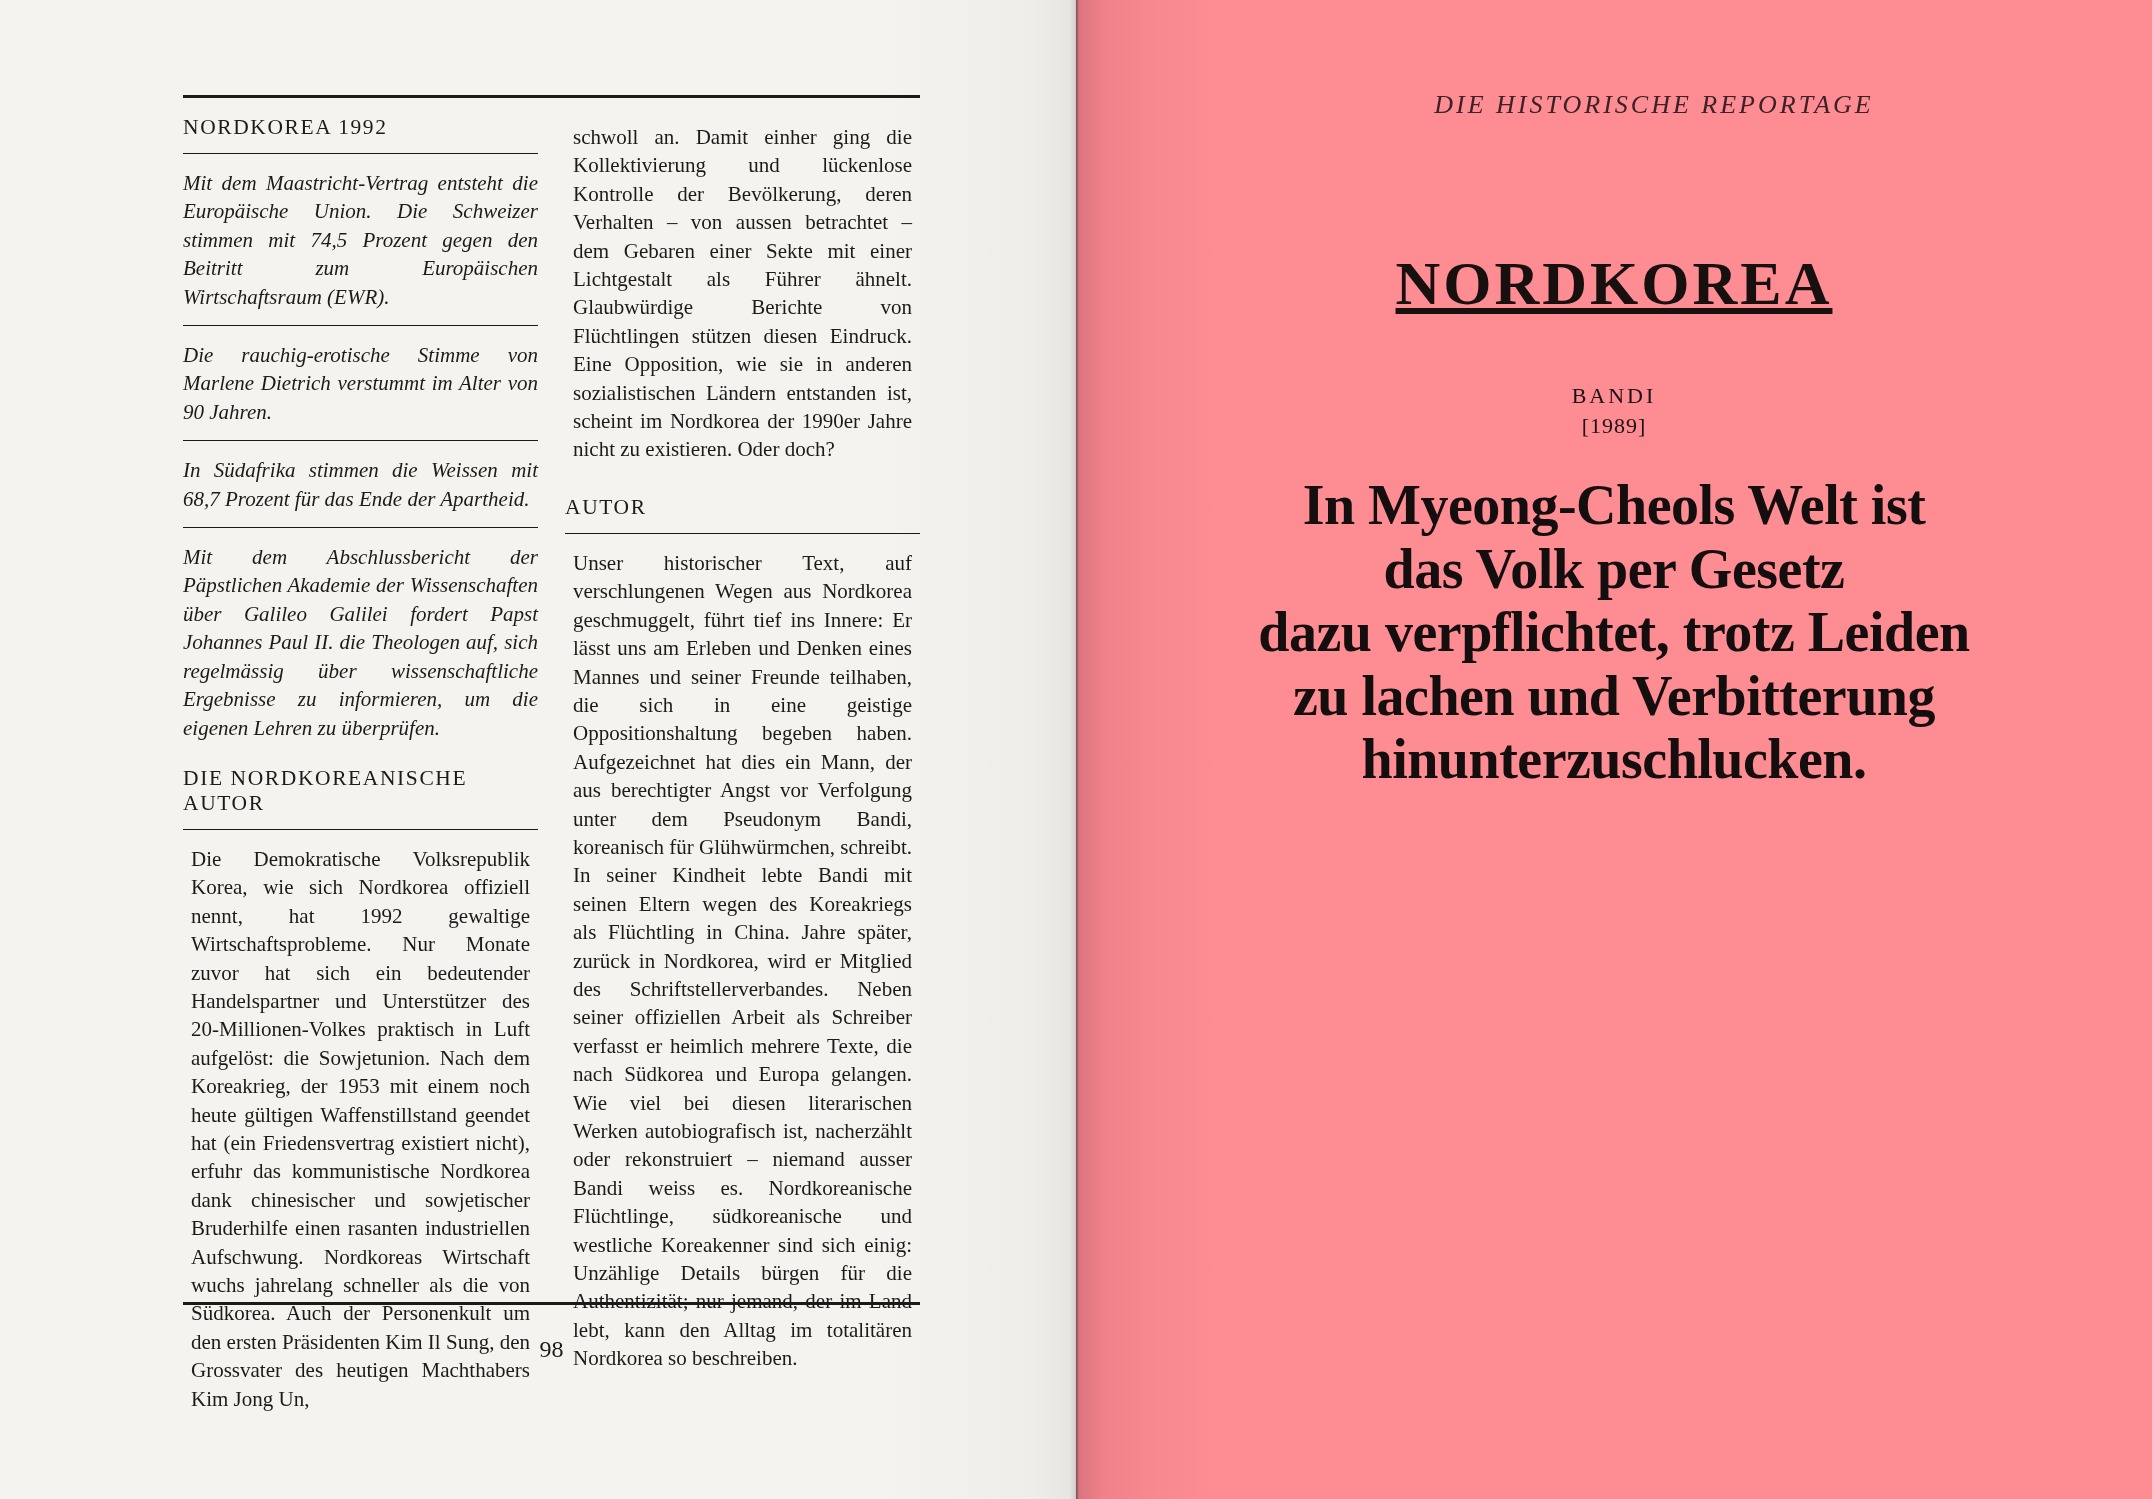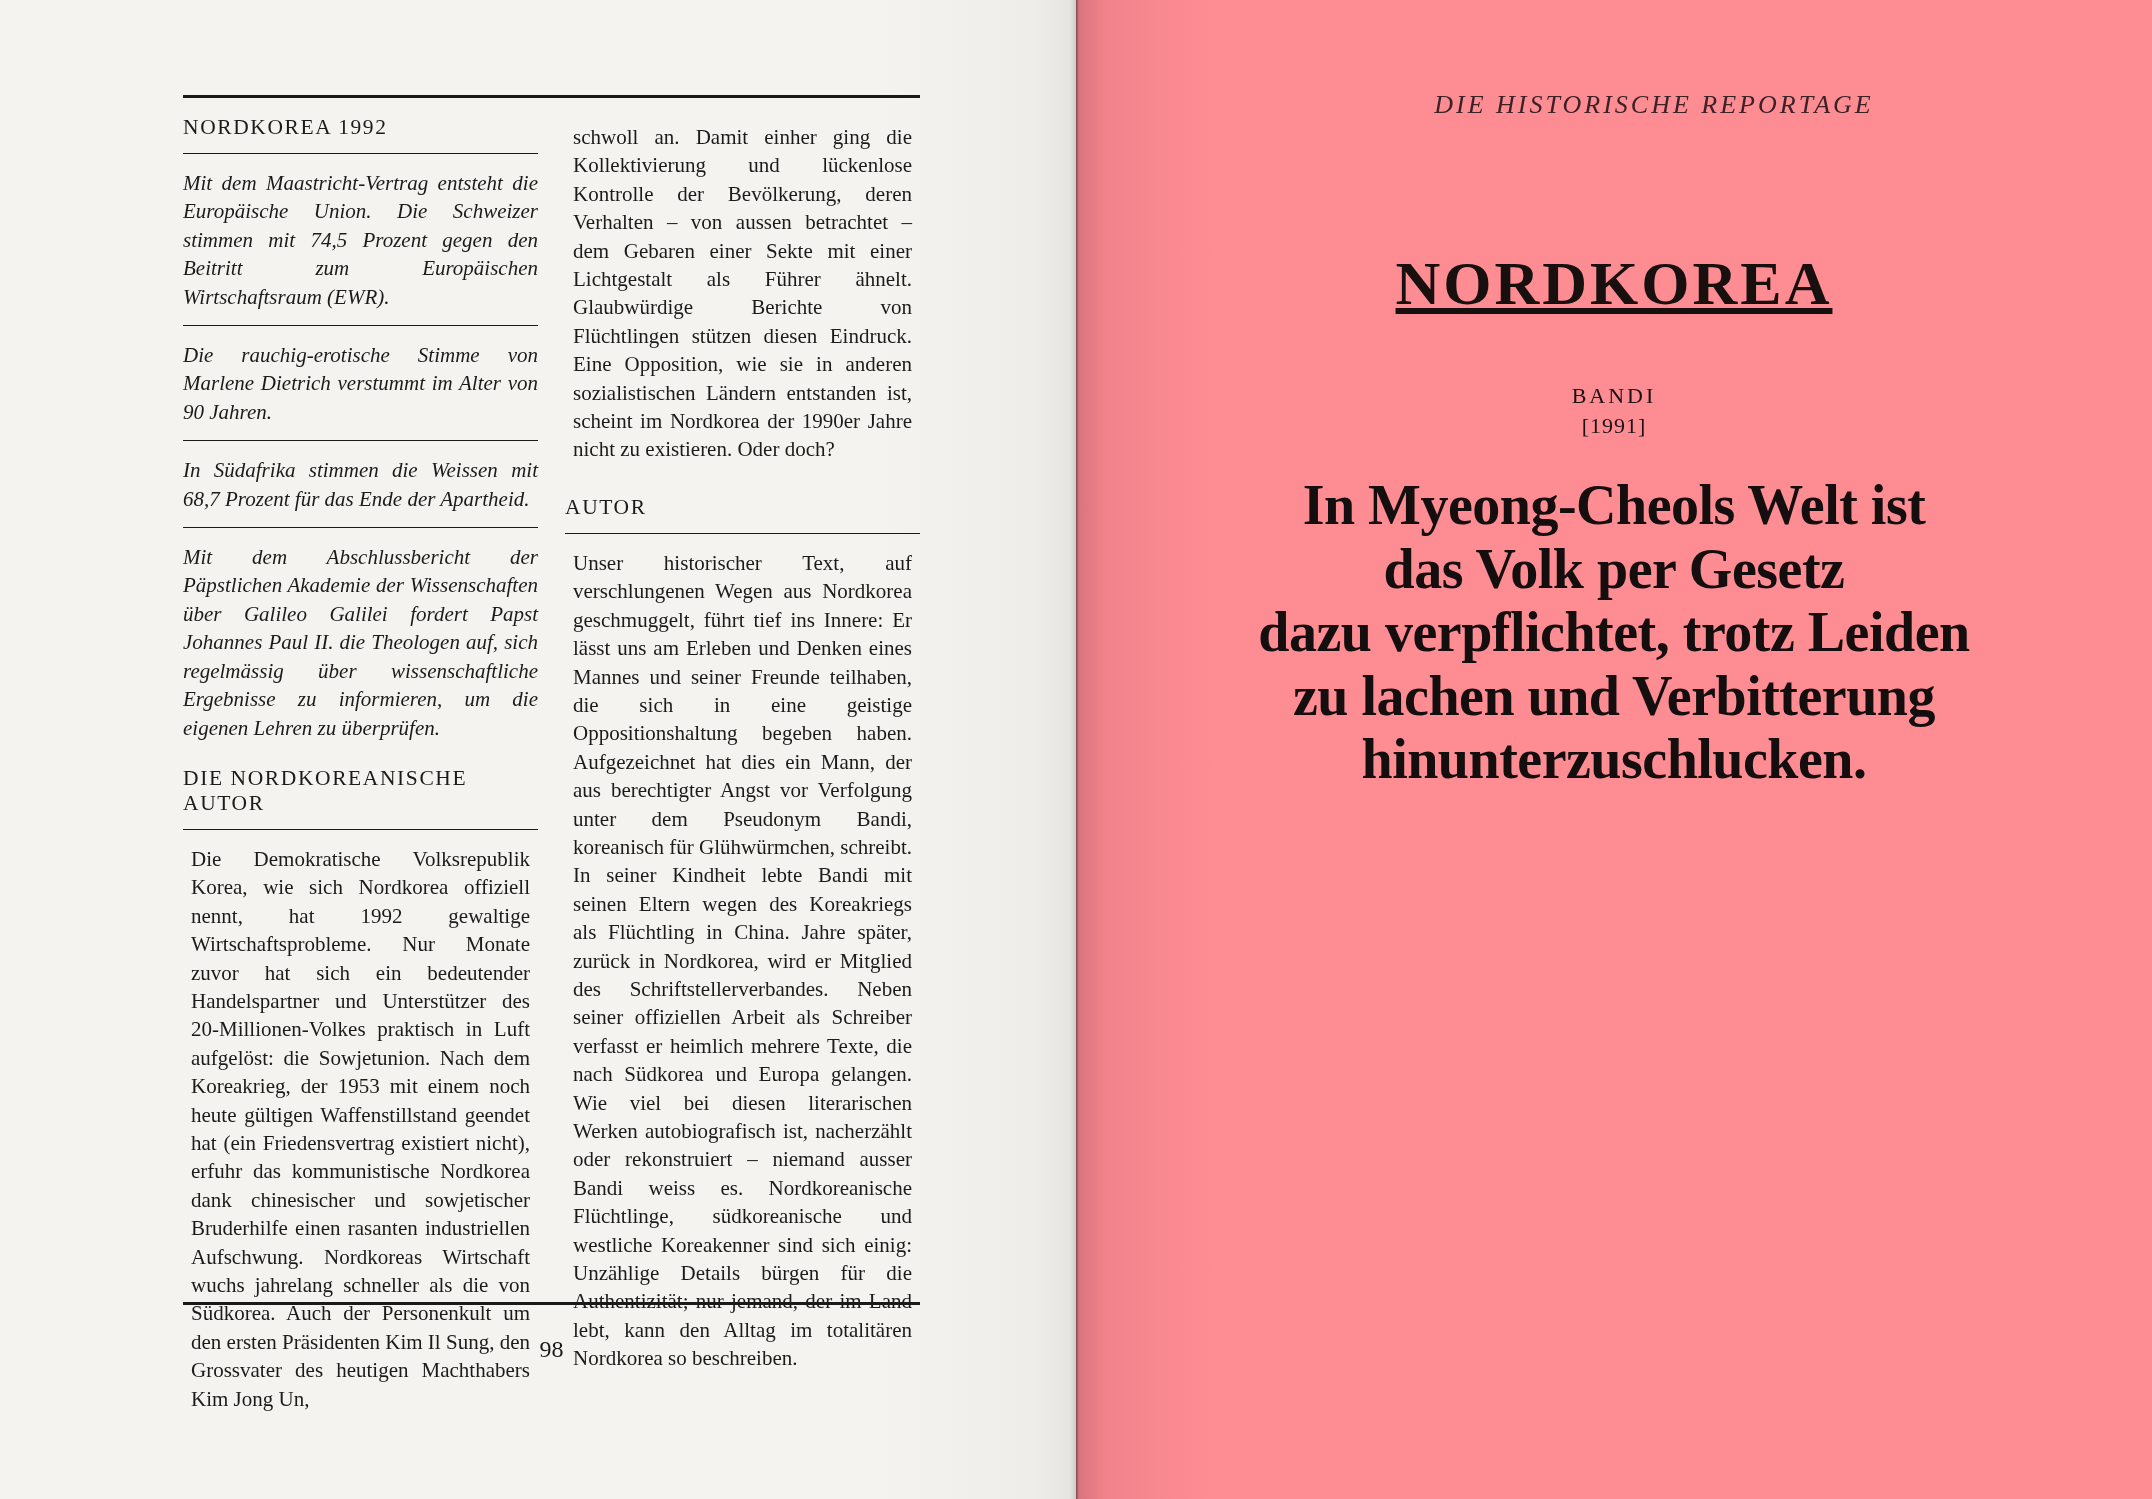--- a/index.html
+++ b/index.html
@@ -152,18 +152,18 @@
     <div class="page-number">98</div>
   </section>
 
   <section class="page-right">
     <div class="kicker">DIE HISTORISCHE REPORTAGE</div>
 
     <h1 class="title">NORDKOREA</h1>
 
     <div class="author">BANDI</div>
 
-    <div class="year">[1991]</div>
+    <div class="year">[1989]</div>
 
     <p class="quote">In Myeong-Cheols Welt ist<br>das Volk per Gesetz<br>dazu verpflichtet, trotz Leiden<br>zu lachen und Verbitterung<br>hinunterzuschlucken.</p>
   </section>
 
 </div>
 
 </body></html>

